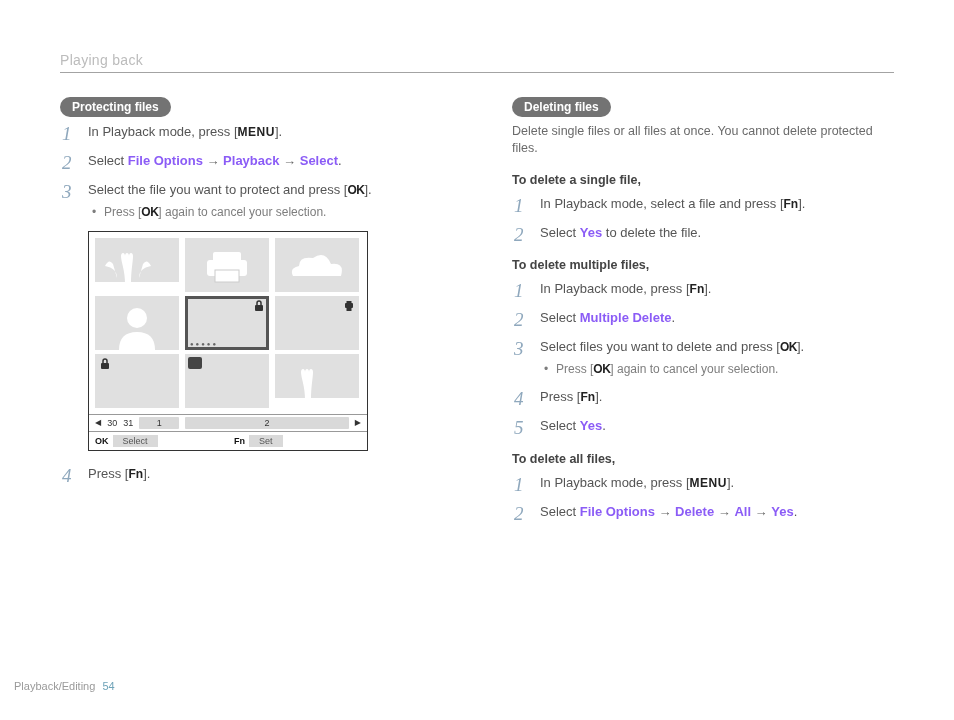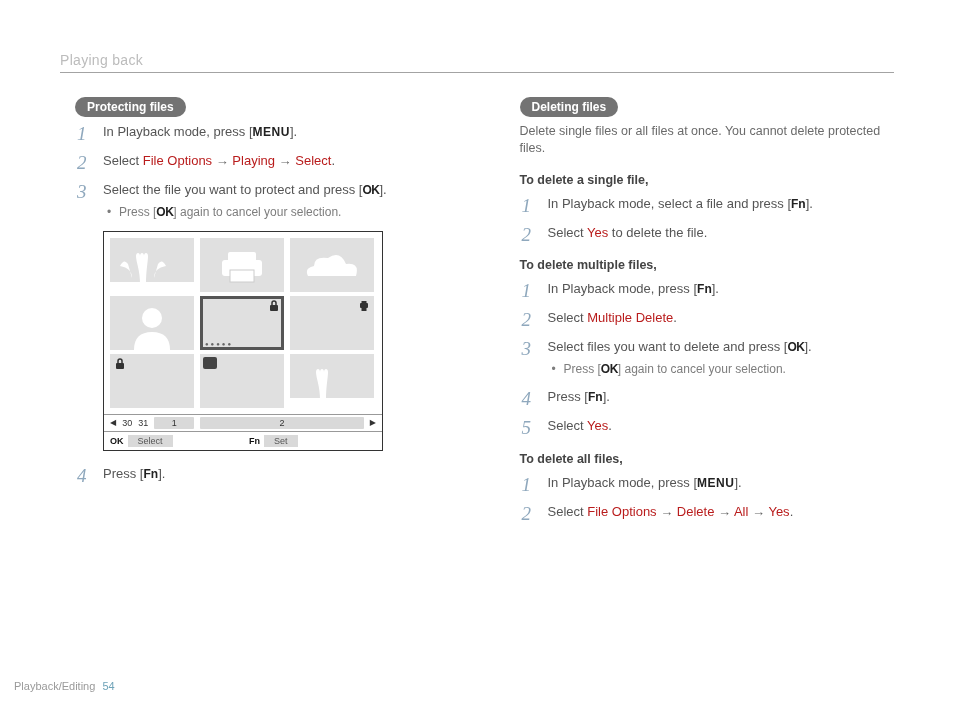--- a/index.html
+++ b/index.html
@@ -19,21 +19,20 @@
     color:#bcbcbc;
     letter-spacing:0.3px;
     border-bottom:1px solid #a3a3a3;
     padding-bottom:4px;
     margin-bottom:24px;
     font-weight:300;
   }
   .cols {
     display:flex;
     gap:70px;
-    margin-left:15px;
   }
   .col { flex:1; }
   .pill {
     display:inline-block;
     background:#737373;
     color:#fff;
     font-size:12px;
     font-weight:bold;
     padding:3px 12px;
     border-radius:10px;
@@ -71,21 +70,21 @@
   }
   ul.sub li {
     position:relative;
     padding-left:14px;
     font-size:12px;
     color:#7d7d7d;
   }
   ul.sub li::before {
     content:"•"; position:absolute; left:2px; top:0;
   }
-  .b { font-weight:normal; color:#b91c1c; }
+  .b { font-weight:bold; color:#8b5cf6; }
   .arrow { color:#666; }
   .okkey {
     font-family: Arial, sans-serif;
     font-weight:900; color:#222;
     font-size:12px;
     letter-spacing:-0.5px;
   }
   .fnkey {
     font-family: Arial, sans-serif;
     font-weight:900; color:#222;
@@ -199,21 +198,21 @@
     <div class="col">
       <div class="pill">Protecting files</div>
 
       <ol class="steps">
         <li>
           <span class="stepnum">1</span>
           <span>In Playback mode, press [</span><span class="menukey">MENU</span><span>].</span>
         </li>
         <li>
           <span class="stepnum">2</span>
-          <span>Select </span><span class="b">File Options</span><span class="arrow"> → </span><span class="b">Playing</span><span class="arrow"> → </span><span class="b">Select</span><span>.</span>
+          <span>Select </span><span class="b">File Options</span><span class="arrow"> → </span><span class="b">Playback</span><span class="arrow"> → </span><span class="b">Select</span><span>.</span>
         </li>
         <li>
           <span class="stepnum">3</span>
           <span>Select the file you want to protect and press [</span><span class="okkey">OK</span><span>].</span>
           <ul class="sub">
             <li>
               <span>Press [</span><span class="okkey">OK</span><span>] again to cancel your selection.</span>
             </li>
           </ul>
         </li>

